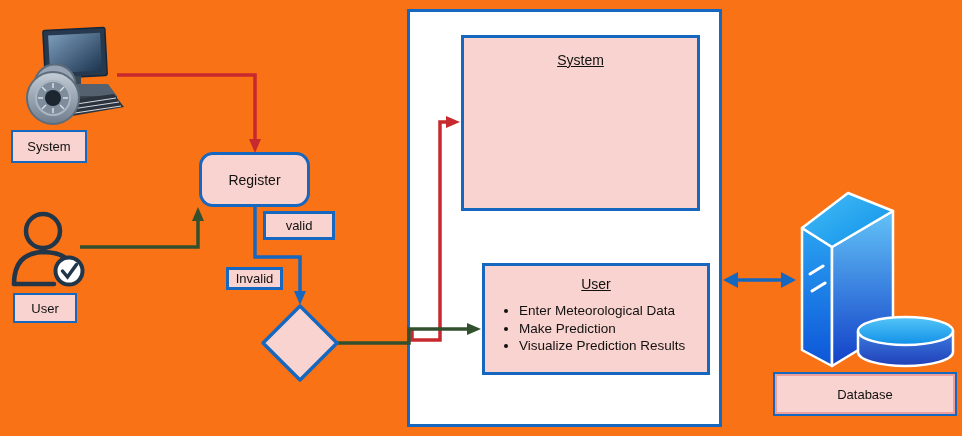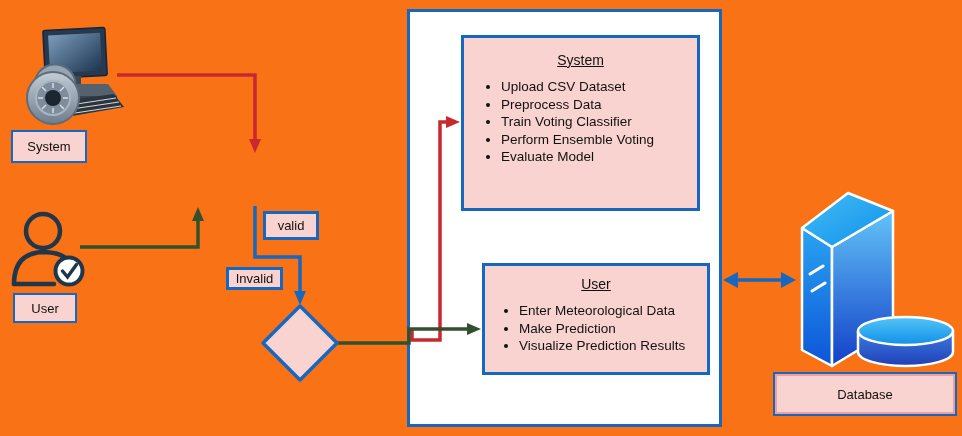--- a/index.html
+++ b/index.html
@@ -38,40 +38,36 @@
 </style>
 </head>
 <body>
 
 <div id="canvas">
 
   <div class="abs" style="left:407px;top:9px;width:315px;height:418px;border:3px solid #1667bf;background:#fff;"></div>
 
   <div class="abs panel" style="left:461px;top:35px;width:239px;height:176px;">
     <span class="panel-title">System</span>
-    <ul>
-      <li>Upload CSV Dataset</li>
-      <li>Preprocess Data</li>
-      <li>Train Voting Classifier</li>
-      <li>Perform Ensemble Voting</li>
-      <li>Evaluate Model</li>
-    </ul>
   </div>
 
   <div class="abs panel" style="left:482px;top:263px;width:228px;height:112px;">
     <span class="panel-title" style="margin-top:10px;">User</span>
     <ul style="padding-left:34px;">
       <li>Enter Meteorological Data</li>
       <li>Make Prediction</li>
       <li>Visualize Prediction Results</li>
     </ul>
   </div>
 
+  <div id="register-node" class="abs pinkbox" style="left:199px;top:152px;width:111px;height:55px;">
+    <span>Register</span>
+  </div>
 
-  <div class="abs pinkbox" style="left:263px;top:211px;width:56px;height:29px;">
+  <div class="abs pinkbox" style="left:263px;top:211px;width:72px;height:29px;">
     <span>valid</span>
   </div>
   <div class="abs pinkbox" style="left:226px;top:267px;width:57px;height:23px;">
     <span>Invalid</span>
   </div>
 
   <div class="abs labelbox" style="left:11px;top:130px;width:76px;height:33px;">
     <span>System</span>
   </div>
   <div class="abs labelbox" style="left:13px;top:293px;width:64px;height:30px;">

